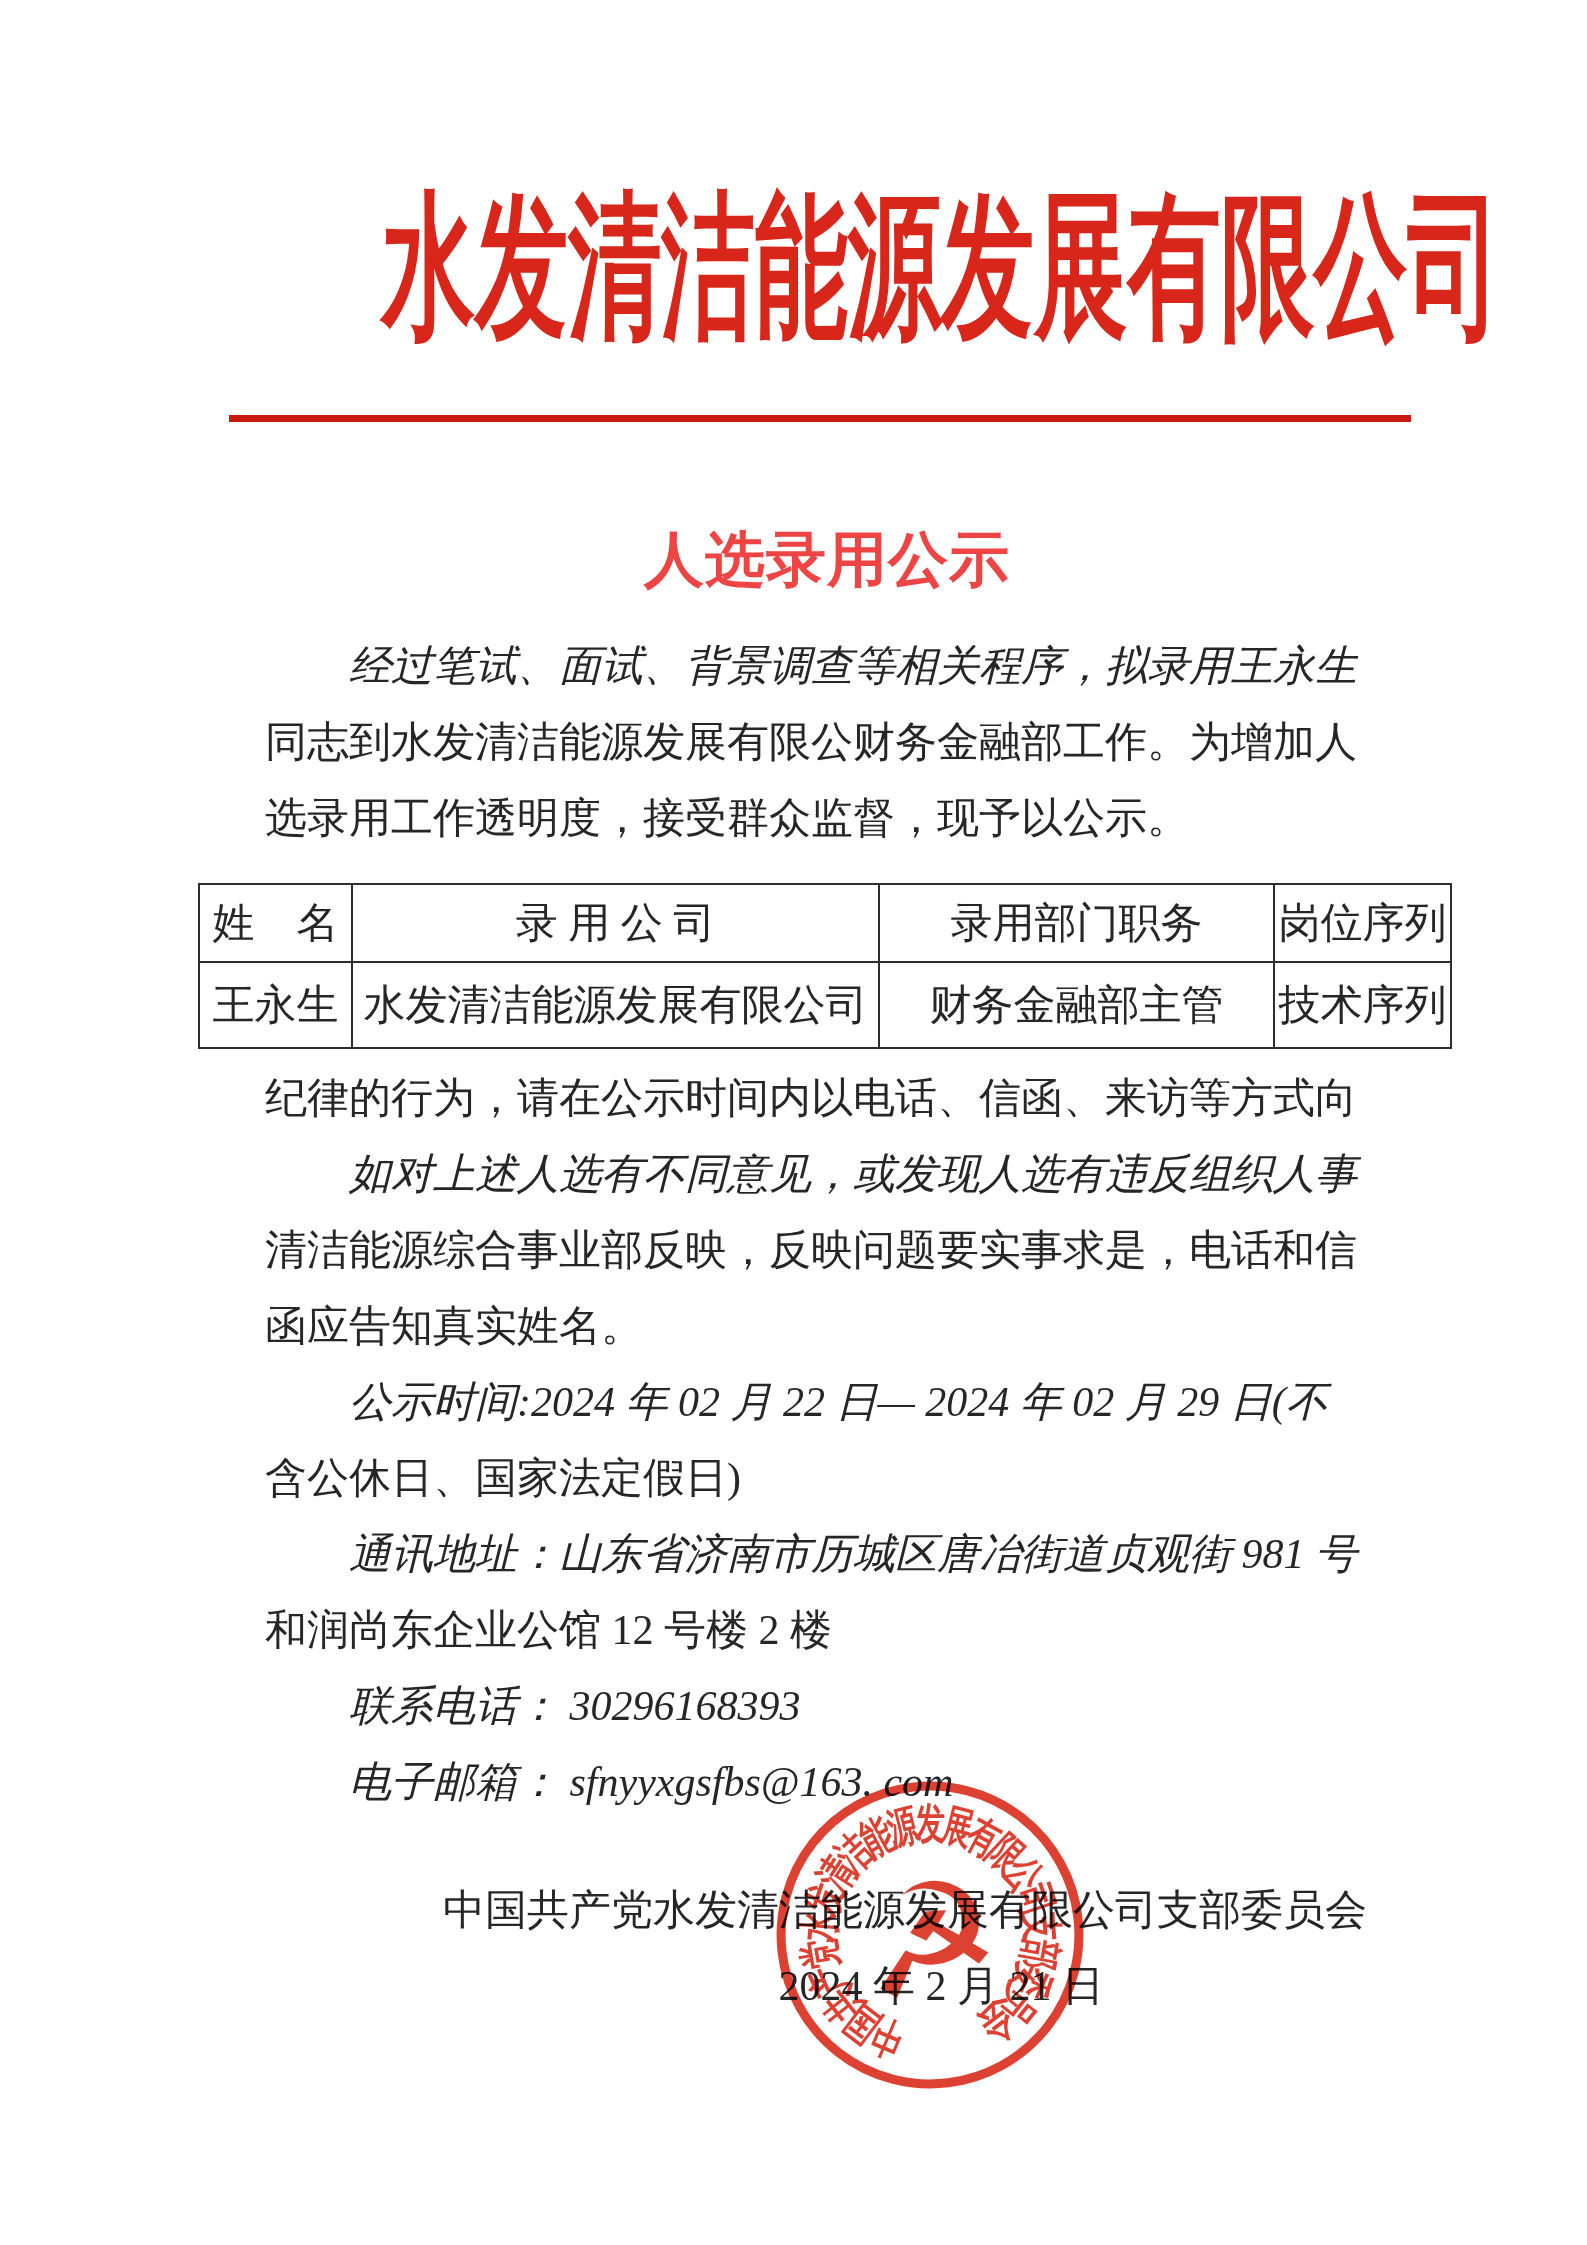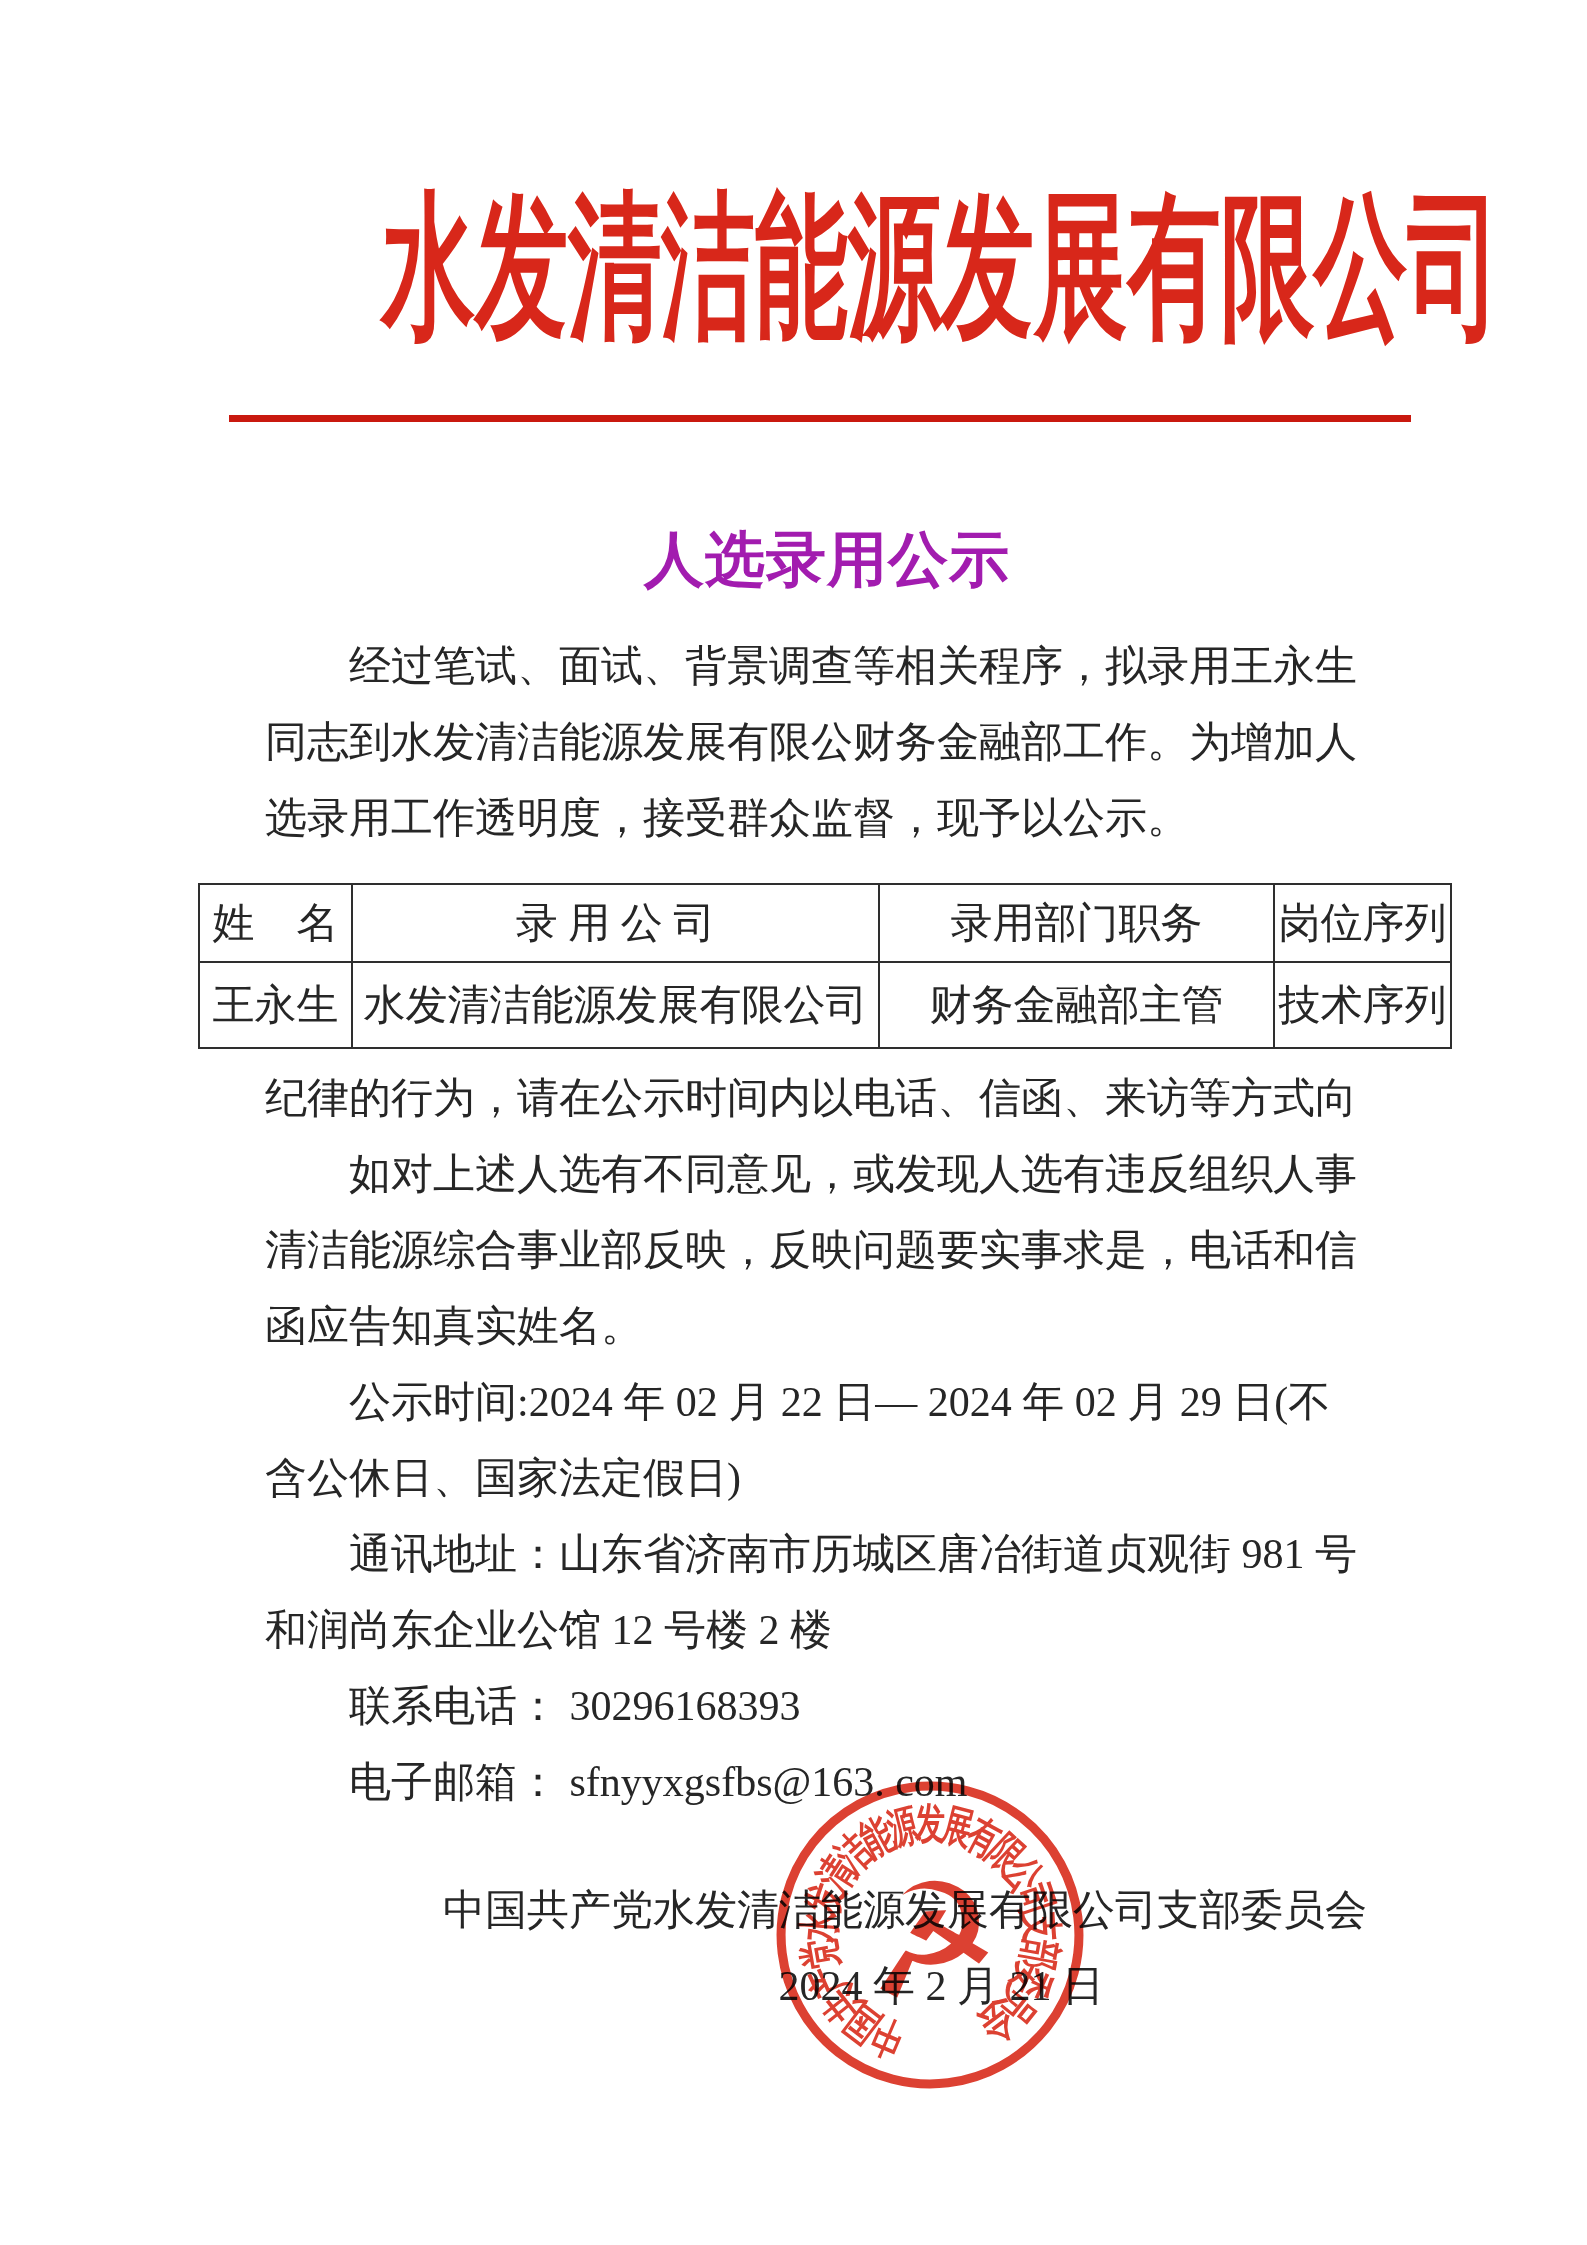--- a/index.html
+++ b/index.html
@@ -30,32 +30,32 @@
     width:1182px;height:7px;
     background:#c9190f;
   }
   .doc-title{
     position:absolute;
     top:524px;left:67px;right:0;
     text-align:center;
     font-size:60px;
     line-height:72px;
     font-weight:bold;
-    color:#a21caf;
+    color:#ef4444;
     letter-spacing:1px;
   }
   .content{
     position:absolute;
     top:628px;left:265px;
     width:1102px;
     font-size:42px;
     line-height:76px;
   }
   .line{white-space:nowrap;}
-  .indent{text-indent:84px;}
+  .indent{text-indent:84px;font-style:italic;}
   table.roster{
     border-collapse:collapse;
     margin-left:-67px;
     margin-top:27px;
     width:1252px;
     table-layout:fixed;
   }
   table.roster td{
     border:2px solid #2e2e2e;
     text-align:center;

